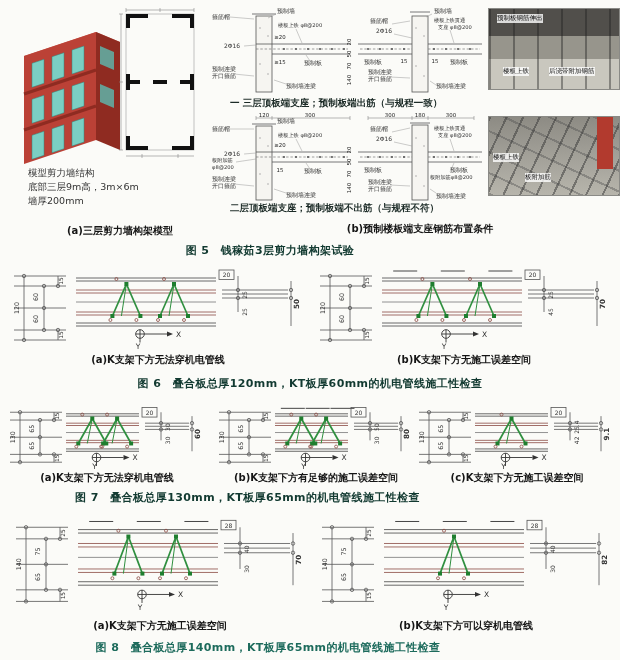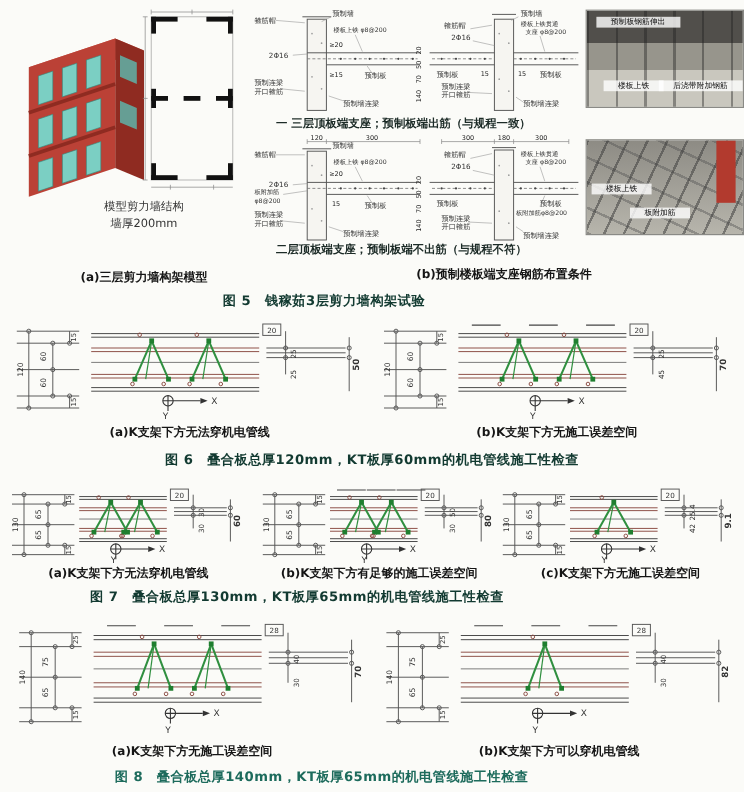--- a/index.html
+++ b/index.html
@@ -2,37 +2,37 @@
 <html><head>
 <meta charset="utf-8">
 <style>
   html,body{margin:0;padding:0}
   body{width:620px;height:660px;background:#fbfbf8;font-family:"DejaVu Sans",sans-serif;position:relative;overflow:hidden;color:#222}
   .abs{position:absolute}
   .cap{position:absolute;font-weight:bold;font-size:11px;color:#123a31;text-align:center;letter-spacing:.4px}
   .cap8{color:#1d6b5c}
   .sub{position:absolute;font-weight:700;font-size:10px;color:#151515;text-align:center}
   .rowcap{position:absolute;font-weight:600;font-size:9.5px;color:#1c2b27;text-align:left}
-  .mtext{position:absolute;font-size:9.5px;color:#333;text-align:center;line-height:14px}
+  .mtext{position:absolute;font-size:9.5px;color:#333;line-height:14px}
   svg{position:absolute;overflow:hidden}
   svg text{font-family:"DejaVu Sans",sans-serif}
   .ln{stroke:#555;stroke-width:.8;fill:none}
   .lnd{stroke:#777;stroke-width:.7;stroke-dasharray:2.5 1.8;fill:none}
   .ld{stroke:#999;stroke-width:.5}
   .tick{stroke:#888;stroke-width:.6}
   .wall{fill:#f6f5f1;stroke:#555;stroke-width:.8}
   .dt{font-size:6px;fill:#333}
   .dts{font-size:5.2px;fill:#333}
   .dim{font-size:5.4px;fill:#222;text-anchor:middle}
   .rb{fill:#444}
   .wd{fill:#9a9a9a}
   .photo{position:absolute;overflow:hidden;border:1px solid #8a8a86}
   .photo1{background:repeating-linear-gradient(90deg,rgba(30,30,30,.40) 0 2px,transparent 2px 24px),linear-gradient(180deg,#514f4b 0 34%,#97958c 34% 62%,#c9c7be 62% 100%)}
   .photo2{background:repeating-linear-gradient(115deg,rgba(55,55,55,.5) 0 2px,transparent 2px 15px),repeating-linear-gradient(25deg,rgba(80,80,80,.4) 0 2px,transparent 2px 19px),linear-gradient(180deg,#8d8b84,#b7b5ac)}
-  .plabel{position:absolute;font-size:6.5px;color:#111;background:rgba(255,255,255,.8);padding:0 12px;line-height:9px;white-space:nowrap}
+  .plabel{position:absolute;font-size:6.5px;color:#111;background:rgba(255,255,255,.8);padding:0 0;line-height:9px;white-space:nowrap}
   .redform{position:absolute;background:#b23a2e;width:16px;height:52px;right:6px;top:0}
 </style>
 </head>
 <body>
 
 <div class="abs" style="left:0;top:0;width:620px;height:660px">
 
   <svg viewBox="0 0 118 158" style="left:10px;top:12px;width:118px;height:158px">
     <g>
       <polygon points="14,44 86,20 110,30 38,54" fill="#d2685a"></polygon>
@@ -79,20 +79,21 @@
       <rect x="14" y="70" width="4" height="16" fill="#111"></rect>
         <rect x="14" y="76" width="14" height="4" fill="#111"></rect>
       <rect x="78" y="70" width="4" height="16" fill="#111"></rect>
         <rect x="68" y="76" width="14" height="4" fill="#111"></rect>
       <rect x="41" y="76" width="14" height="4" fill="#111"></rect>
     </g>
   </svg>
 
   <div class="mtext" style="left:28px;top:166px;width:184px">
     <div>模型剪力墙结构</div>
+    <div>底部三层9m高，3m×6m</div>
     <div>墙厚200mm</div>
   </div>
   <div class="sub" style="left:15px;top:224px;width:210px">(a)三层剪力墙构架模型</div>
 
   <svg viewBox="0 0 144 92" style="left:210px;top:4px;width:144px;height:92px">
     <g>
       <line x1="42" y1="10" x2="66" y2="10" class="ln"></line>
       <rect x="46" y="12" width="16" height="76" class="wall"></rect>
       <circle class="wd" cx="50" cy="24" r=".7"></circle>
         <circle class="wd" cx="58" cy="32" r=".7"></circle>

